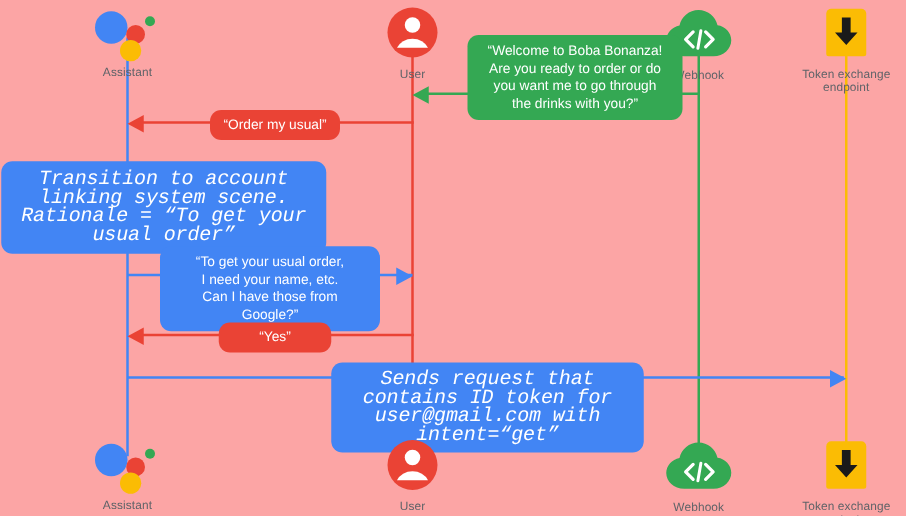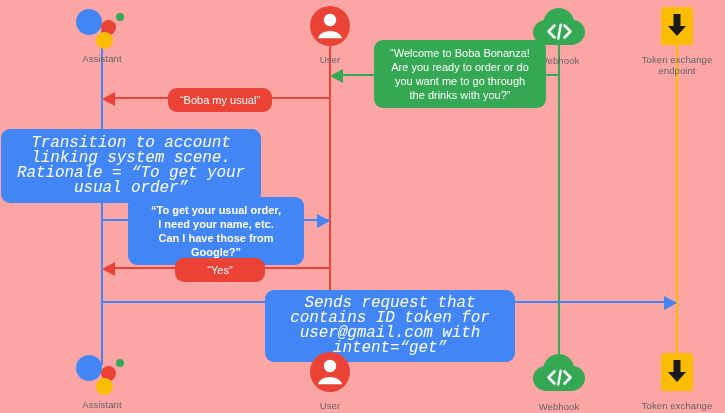--- a/index.html
+++ b/index.html
@@ -163,35 +163,35 @@
           <path d="M16.5 9 L23.5 9 L23.5 21 L29 21 L20 31 L11 21 L16.5 21 Z" fill="#1a1a1a"></path>
         </svg>
       </div>
     </div>
     <div class="actor-label">Token exchange
 endpoint</div>
   </div>
 
   <div class="arrow-line" style="left:338px; top:74px; width:221px; background:#34a853;"></div>
   <div class="arrow-head head-left" style="left:330px; top:69px; color:#34a853;"></div>
-  <div class="bubble green" style="left:374px; top:40px; width:172px;">“Welcome to Boba Bonanza!
+  <div class="bubble green" style="left:374px; top:28px; width:172px;">“Welcome to Boba Bonanza!
 Are you ready to order or do
 you want me to go through
 the drinks with you?”</div>
 
   <div class="arrow-line" style="left:110px; top:97px; width:221px; background:#ea4335;"></div>
   <div class="arrow-head head-left" style="left:102px; top:92px; color:#ea4335;"></div>
-  <div class="bubble red" style="left:168px; top:88px; width:104px; padding:5px 10px;">“Boba my usual”</div>
+  <div class="bubble red" style="left:168px; top:88px; width:104px; padding:5px 10px;">“Order my usual”</div>
 
   <div class="bubble blue mono" style="left:1px; top:129px; width:260px; padding:7px 8px;">Transition to account linking system scene.
 Rationale = “To get your usual order”</div>
 
   <div class="arrow-line" style="left:102px; top:219px; width:228px; background:#4285f4;"></div>
   <div class="arrow-head head-right" style="left:317px; top:214px; color:#4285f4;"></div>
-  <div class="bubble blue" style="left:128px; top:197px; width:176px;font-weight:bold;">“To get your usual order,
+  <div class="bubble blue" style="left:128px; top:197px; width:176px;">“To get your usual order,
 I need your name, etc.
 Can I have those from Google?”</div>
 
   <div class="arrow-line" style="left:110px; top:267px; width:221px; background:#ea4335;"></div>
   <div class="arrow-head head-left" style="left:102px; top:262px; color:#ea4335;"></div>
   <div class="bubble red" style="left:175px; top:258px; width:90px; padding:5px 10px;">“Yes”</div>
 
   <div class="arrow-line" style="left:102px; top:301px; width:573px; background:#4285f4;"></div>
   <div class="arrow-head head-right" style="left:664px; top:296px; color:#4285f4;"></div>
   <div class="bubble blue mono" style="left:265px; top:290px; width:250px; padding:6px 8px;text-align:center;">Sends request that contains ID token for

